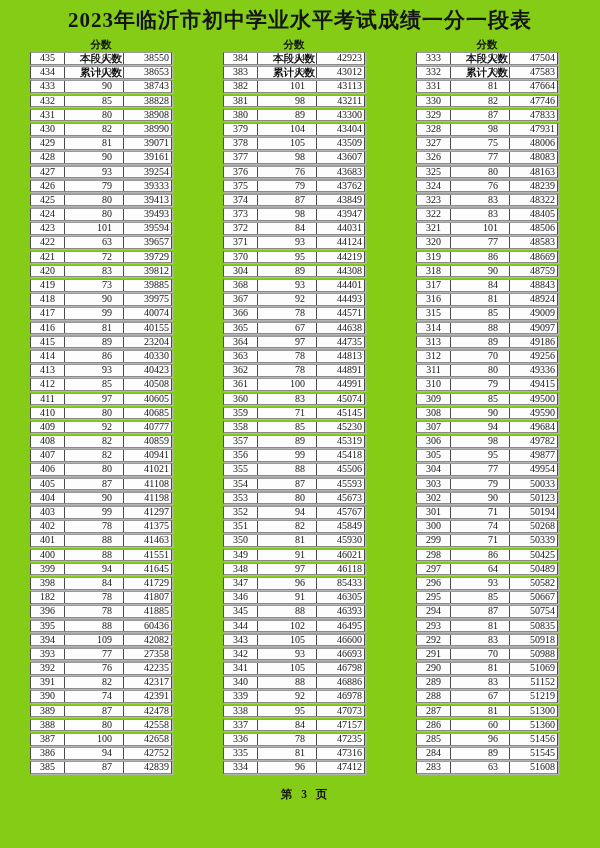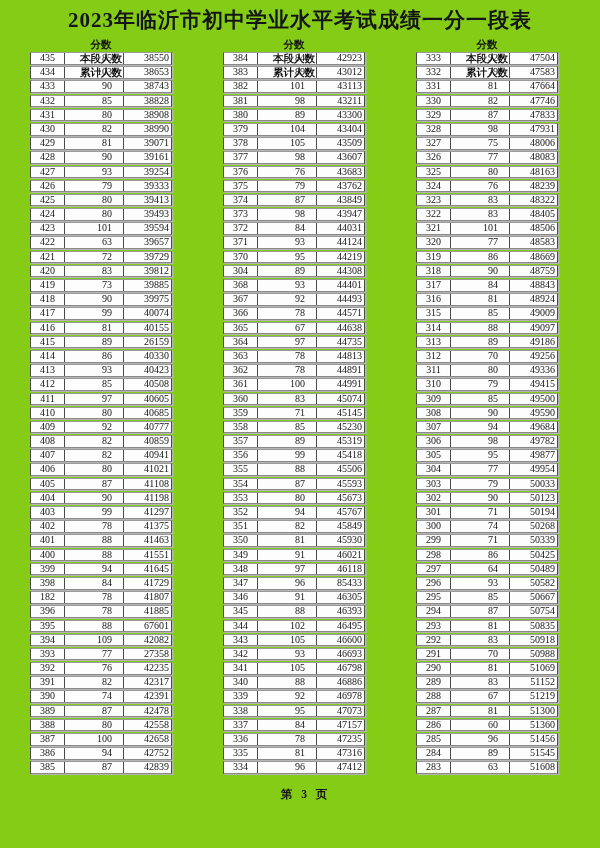--- a/index.html
+++ b/index.html
@@ -189,21 +189,21 @@
             <div class="cell cum">40074</div>
           </div>
           <div class="row">
             <div class="cell score">416</div>
             <div class="cell count">81</div>
             <div class="cell cum">40155</div>
           </div>
           <div class="row">
             <div class="cell score">415</div>
             <div class="cell count">89</div>
-            <div class="cell cum">26159</div>
+            <div class="cell cum">23204</div>
           </div>
           <div class="row">
             <div class="cell score">414</div>
             <div class="cell count">86</div>
             <div class="cell cum">40330</div>
           </div>
           <div class="row">
             <div class="cell score">413</div>
             <div class="cell count">93</div>
             <div class="cell cum">40423</div>
@@ -289,21 +289,21 @@
             <div class="cell cum">41807</div>
           </div>
           <div class="row">
             <div class="cell score">396</div>
             <div class="cell count">78</div>
             <div class="cell cum">41885</div>
           </div>
           <div class="row">
             <div class="cell score">395</div>
             <div class="cell count">88</div>
-            <div class="cell cum">67601</div>
+            <div class="cell cum">60436</div>
           </div>
           <div class="row">
             <div class="cell score">394</div>
             <div class="cell count">109</div>
             <div class="cell cum">42082</div>
           </div>
           <div class="row">
             <div class="cell score">393</div>
             <div class="cell count">77</div>
             <div class="cell cum">27358</div>

